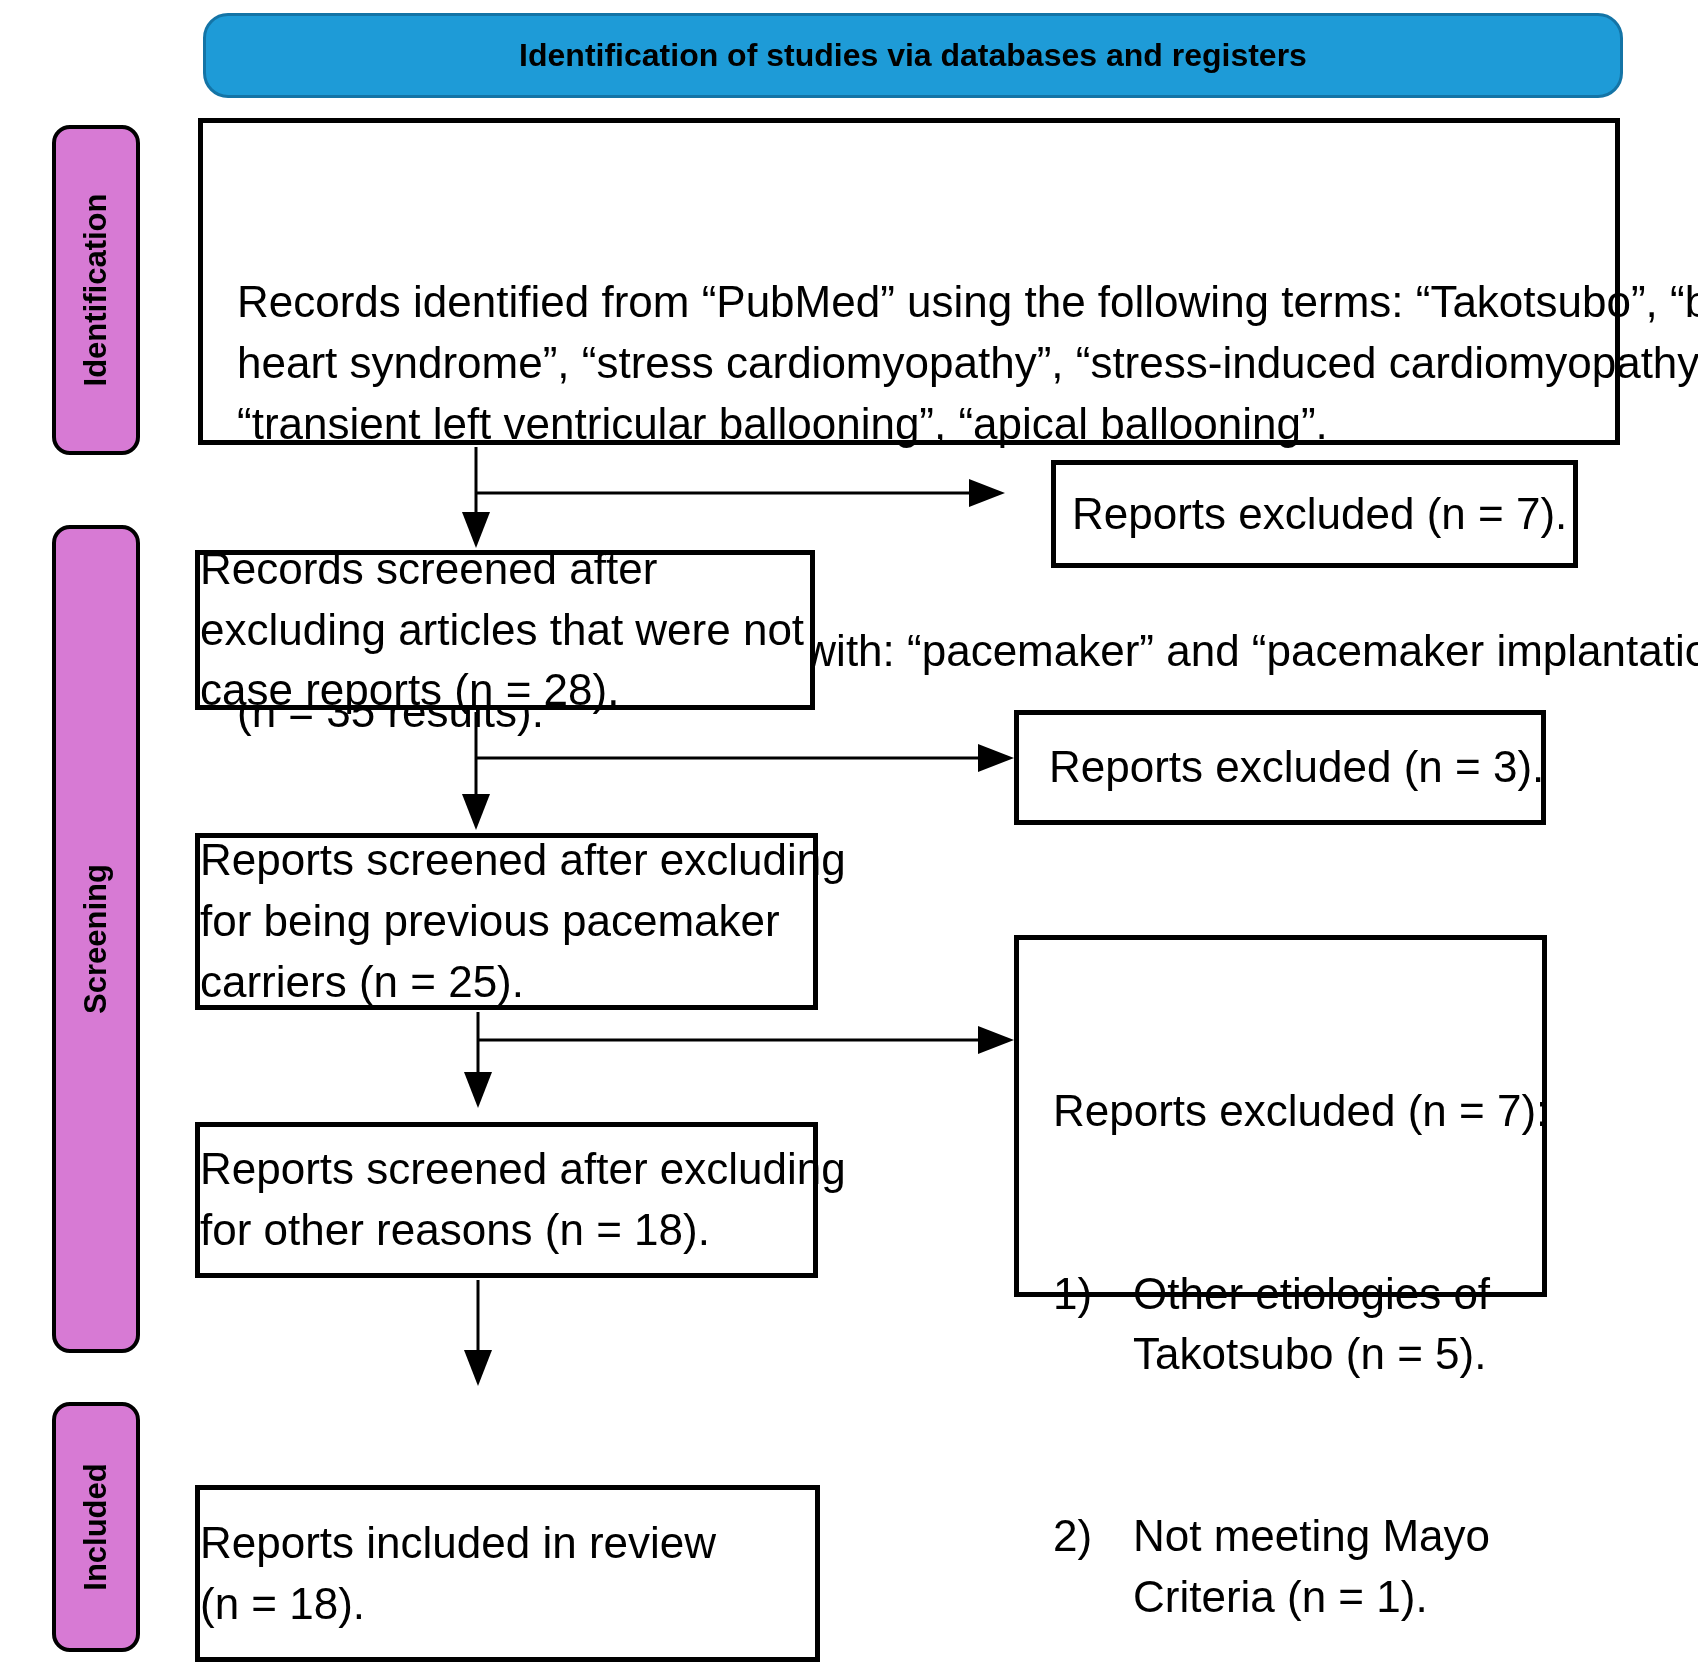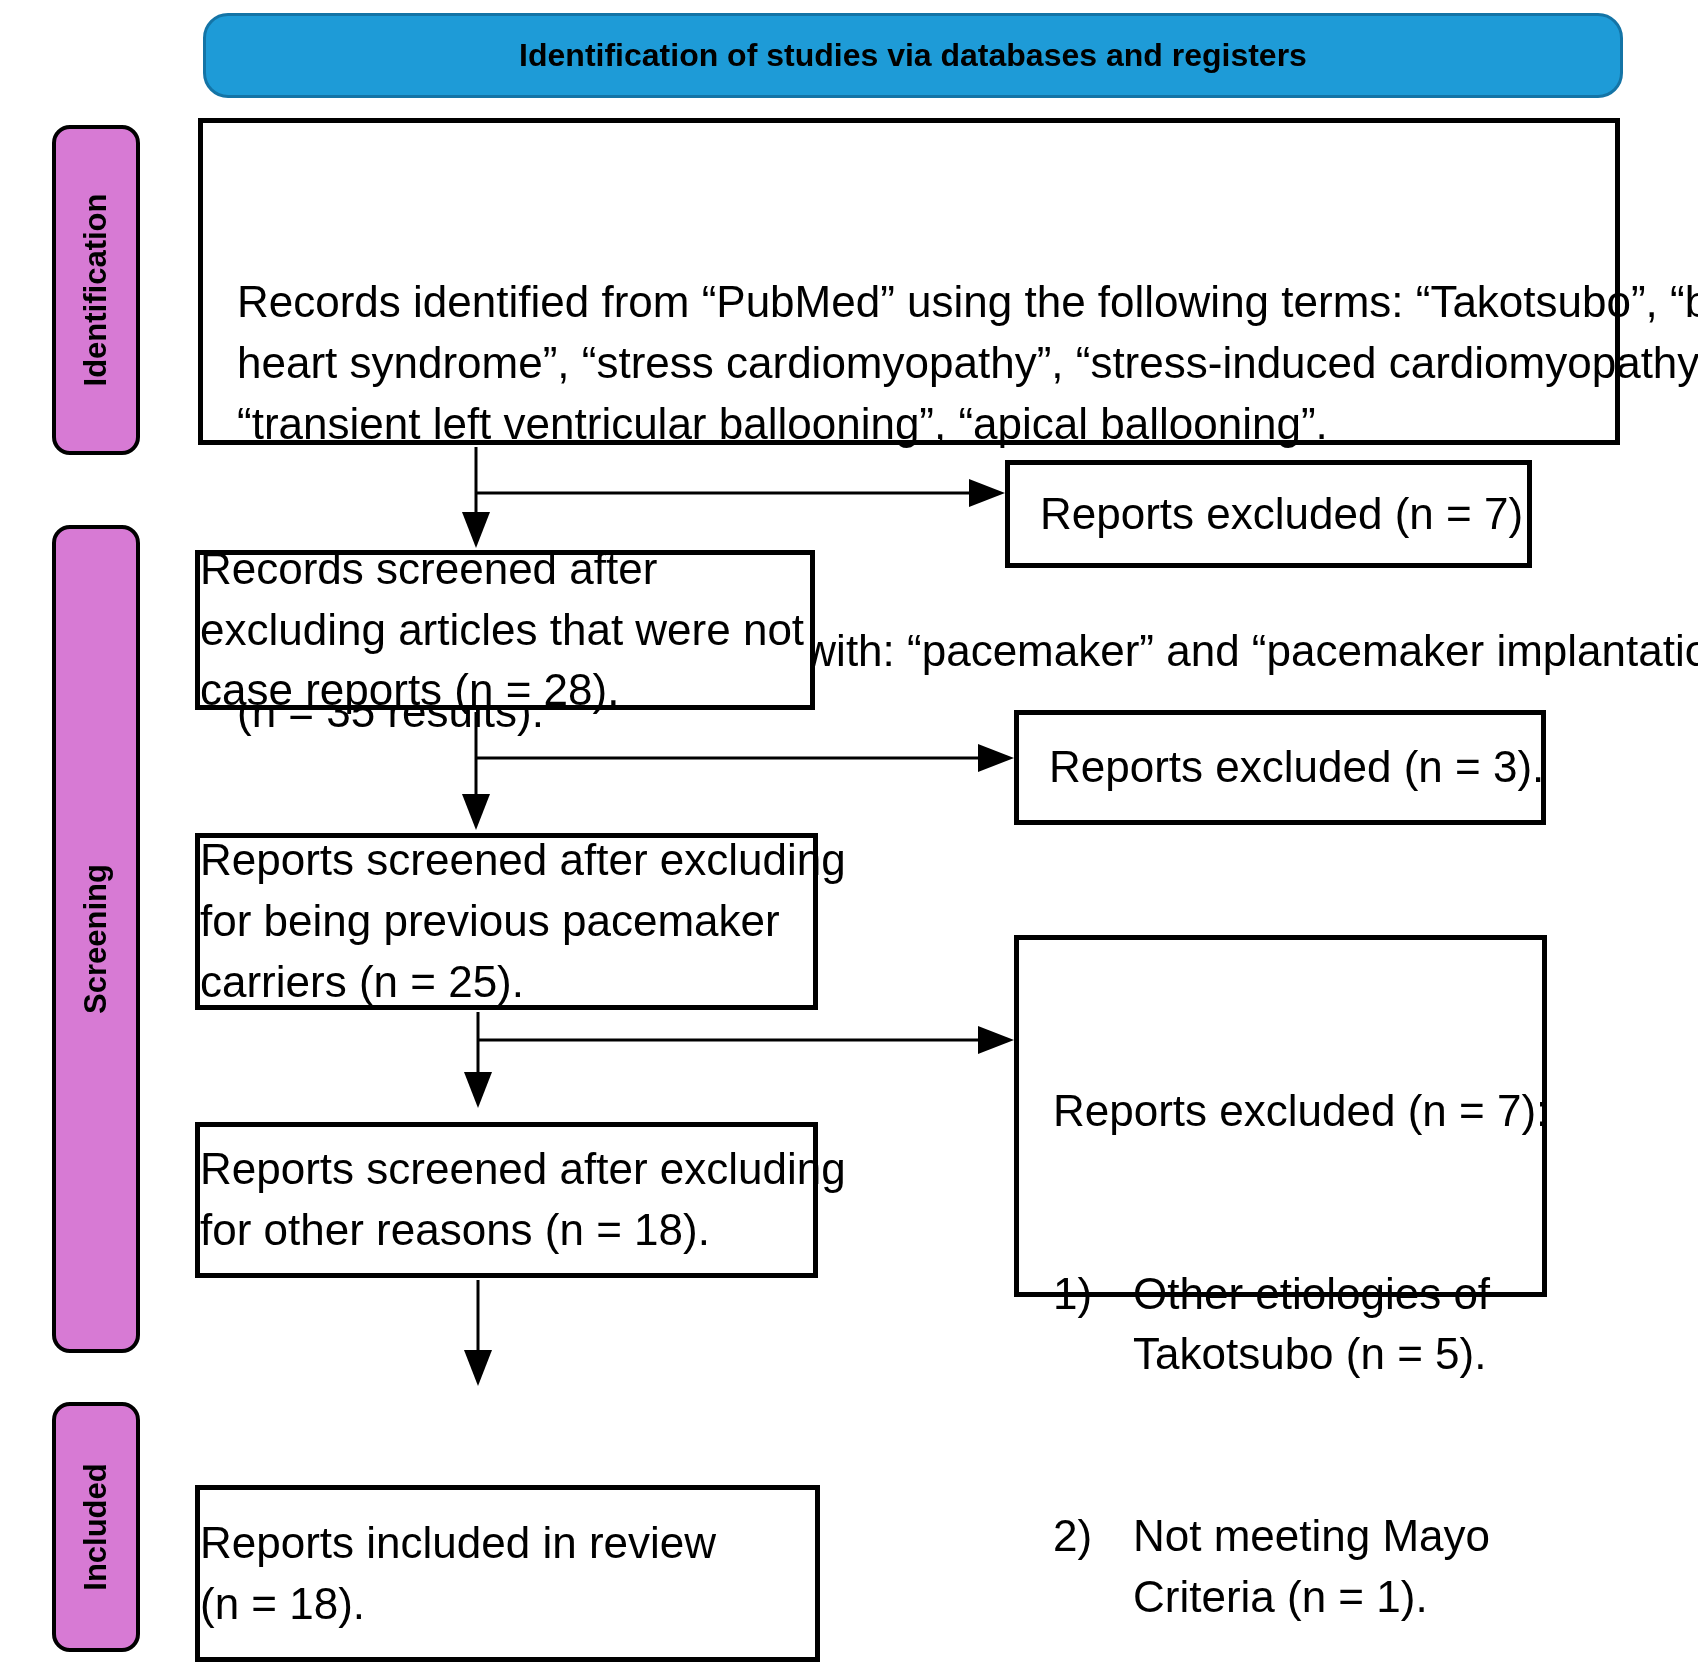--- a/index.html
+++ b/index.html
@@ -36,21 +36,21 @@
   .box1 { left:198px; top:118px; width:1422px; height:327px; padding:28px 15px 0 34px; }
   .box1 p { margin:0; }
   .box1 .p2 { margin-top:45px; }
 
   .flowbox { display:flex; align-items:center; }
   .box2 { left:195px; top:550px;  width:620px; height:160px; }
   .box3 { left:195px; top:833px;  width:623px; height:177px; }
   .box4 { left:195px; top:1122px; width:623px; height:156px; }
   .box5 { left:195px; top:1485px; width:625px; height:177px; }
 
-  .ex1 { left:1005px; top:460px; width:527px; height:108px; display:flex; align-items:center; padding-left:30px; }
+  .ex1 { left:1051px; top:460px; width:527px; height:108px; display:flex; align-items:center; padding-left:16px; }
   .ex2 { left:1014px; top:710px; width:532px; height:115px; display:flex; align-items:center; padding-left:30px; }
   .ex3 { left:1014px; top:935px; width:533px; height:362px; padding:20px 8px 0 34px; }
   .ex3 .li { display:flex; }
   .ex3 .num { width:80px; flex:none; }
 
   .arrows { left:0; top:0; pointer-events:none; }
 </style>
 </head>
 <body>
 

